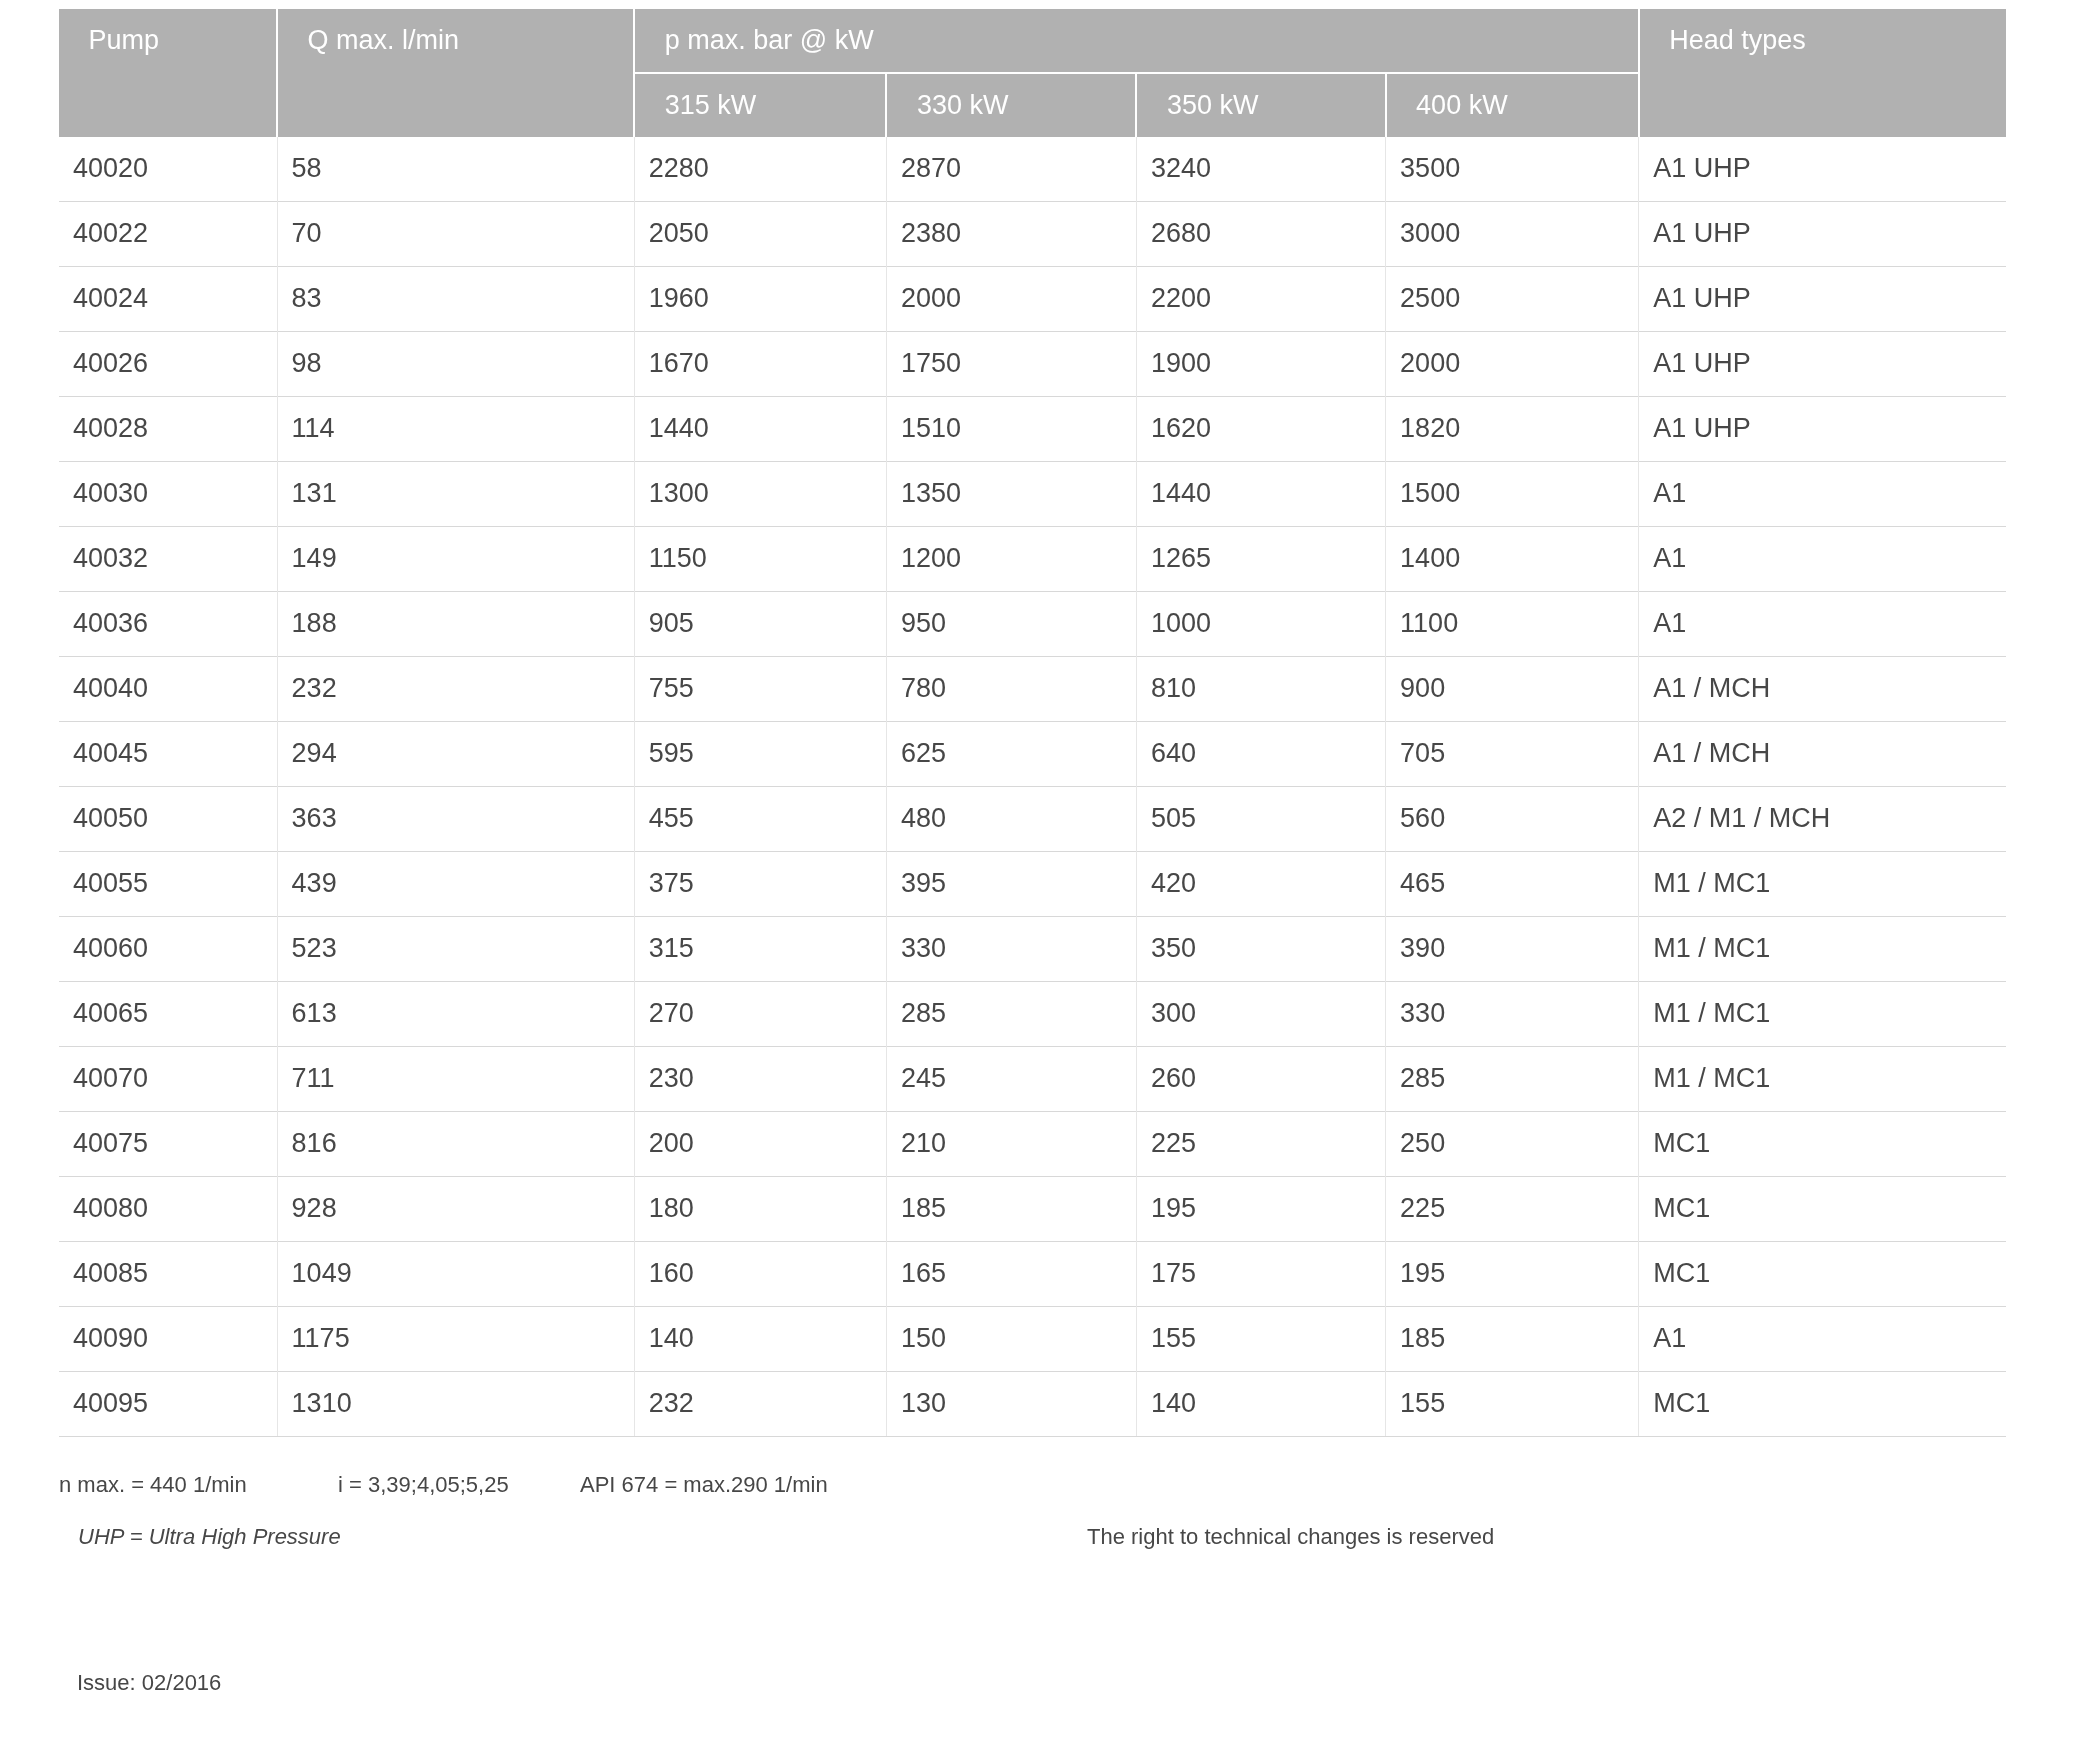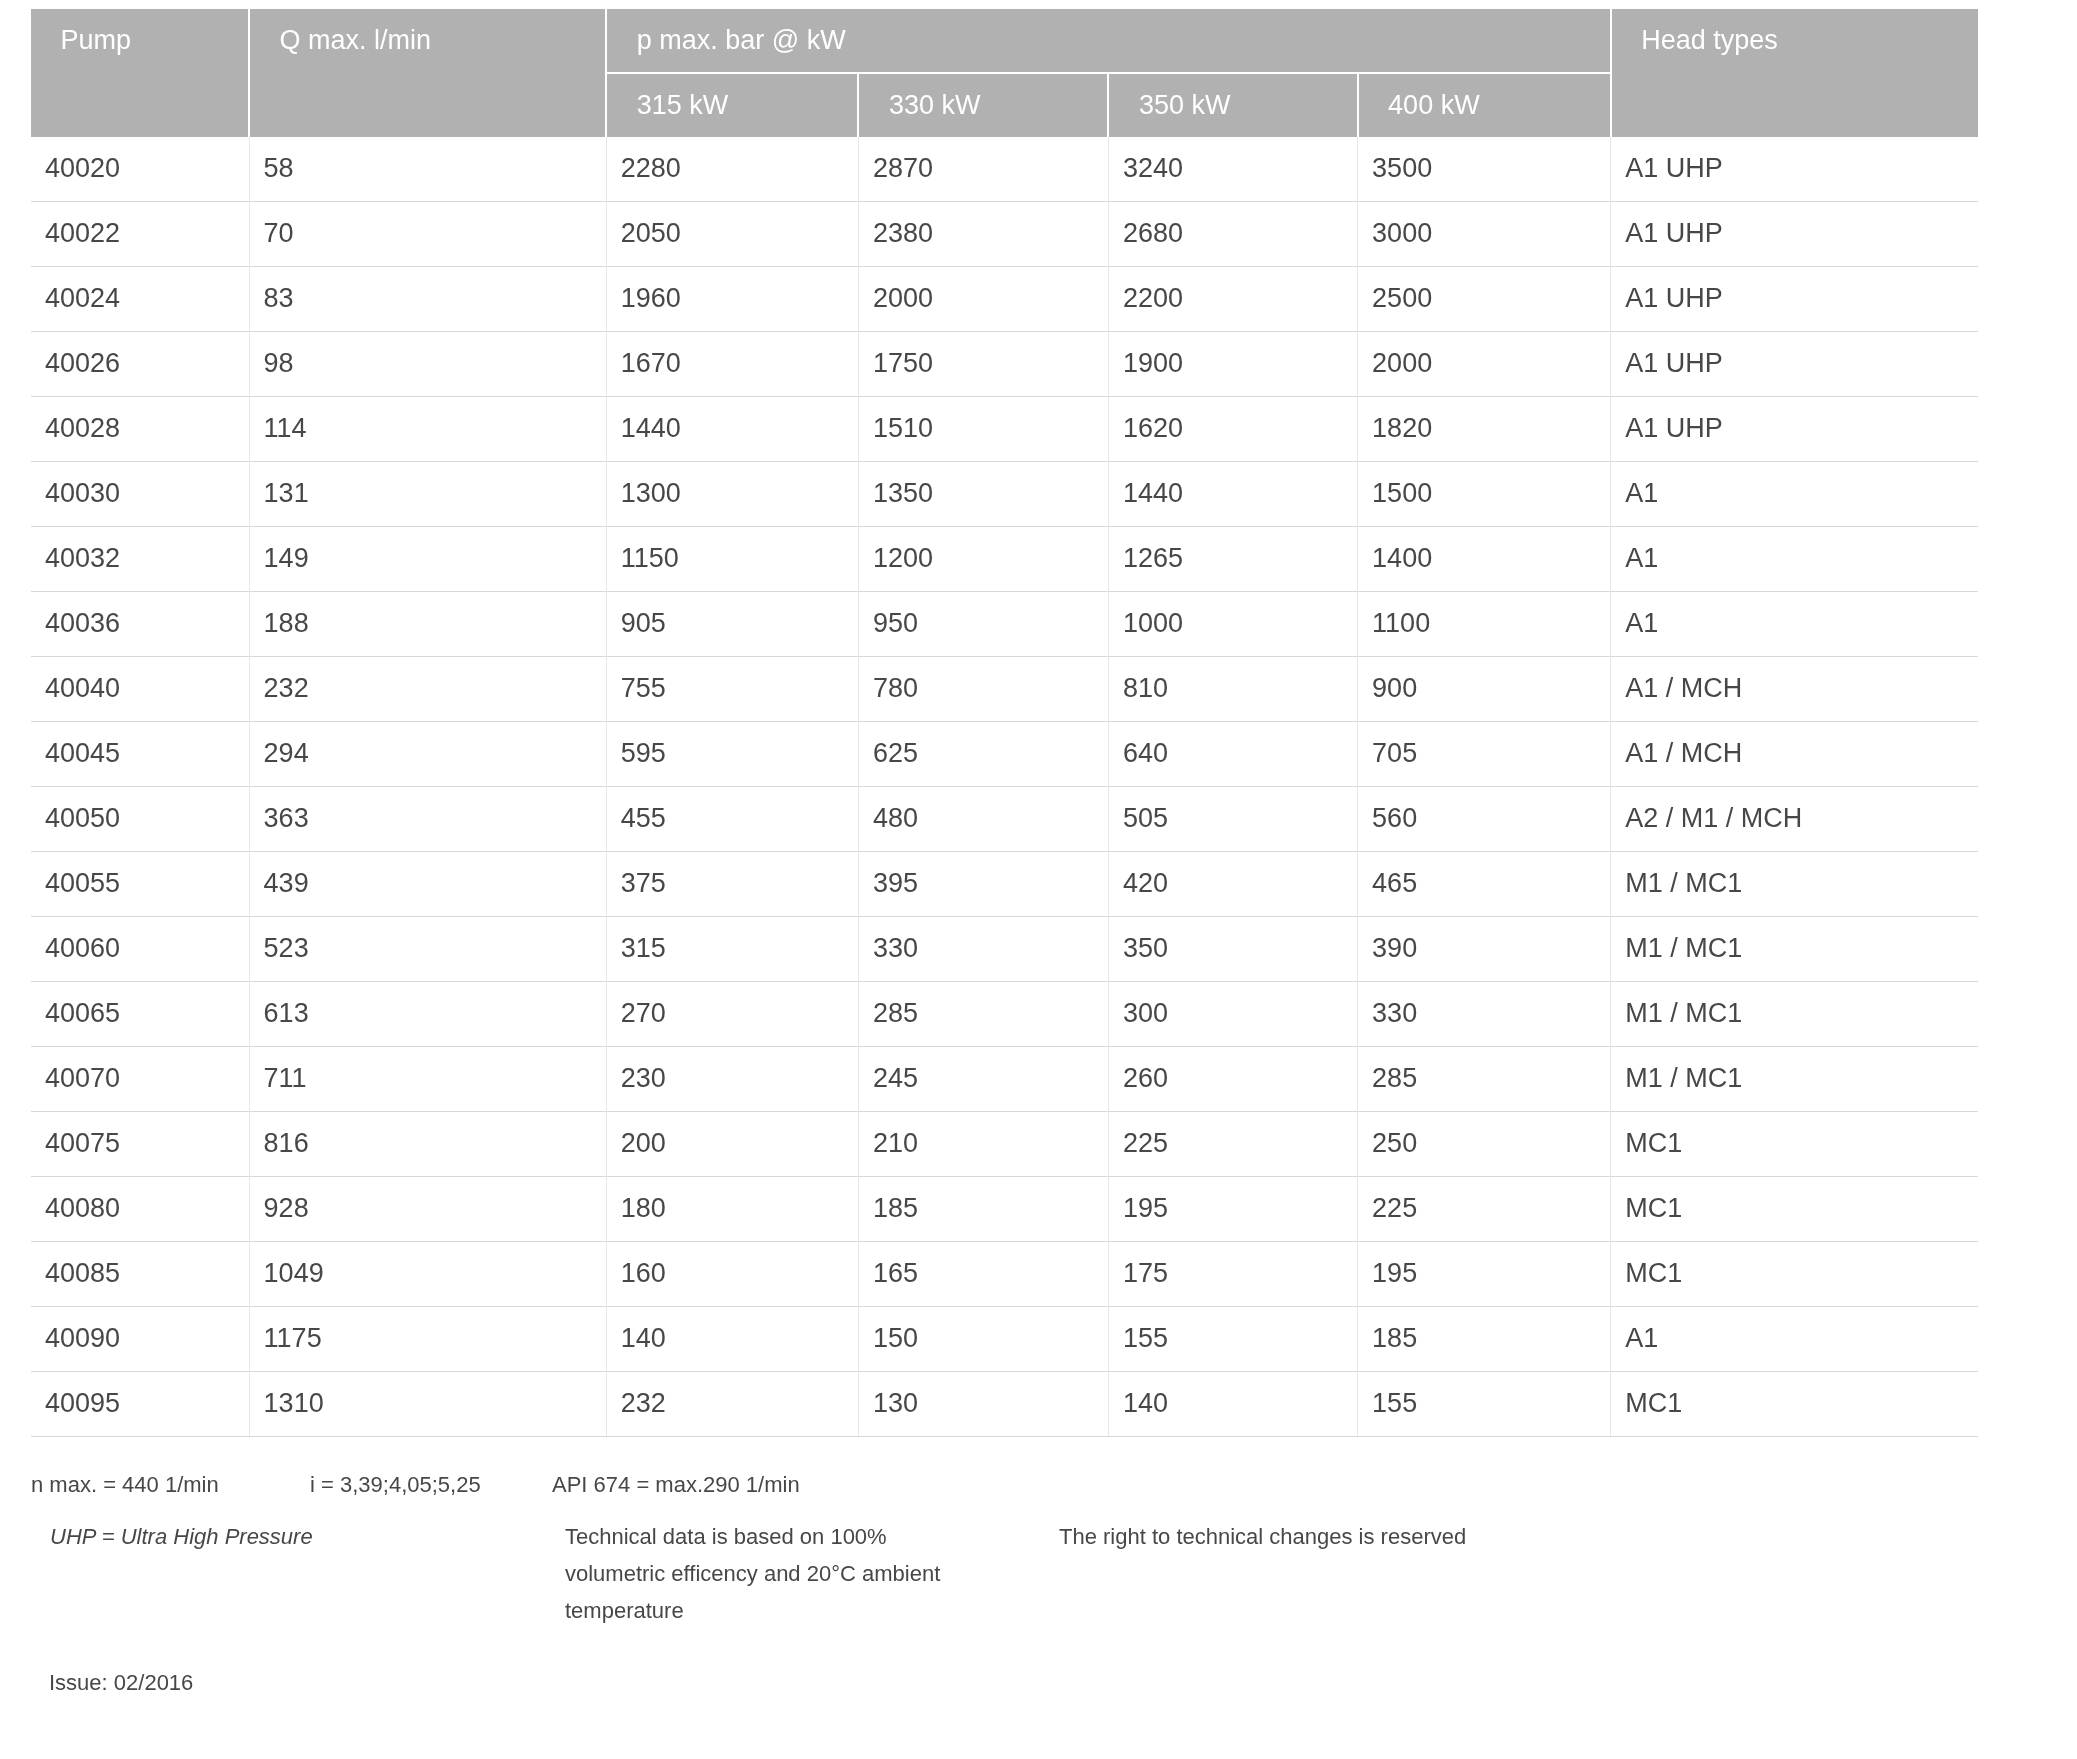--- a/index.html
+++ b/index.html
@@ -16,20 +16,21 @@
   }
   .page {
     position: relative;
     width: 1978px;
     height: 1760px;
     background: #ffffff;
     font-family: "Liberation Sans", "DejaVu Sans", sans-serif;
     font-weight: 300;
     color: var(--body-text, #474747);
     overflow: hidden;
+    margin-left: 28px;
   }
   table.spec-table {
     position: absolute;
     top: 8.7px;
     left: 31px;
     width: 2020px;
     border-collapse: collapse;
     table-layout: fixed;
     font-size: 27px;
   }
@@ -297,25 +298,20 @@
     </tr>
       </tbody>
   </table>
 
   <div class="fn" style="left:31px;  top:1469px;">n max. = 440 1/min</div>
   <div class="fn" style="left:310px; top:1469px;">i = 3,39;4,05;5,25</div>
   <div class="fn" style="left:552px; top:1469px;">API 674 = max.290 1/min</div>
 
   <div class="fn" style="left:50px; top:1521px;font-style:italic;">UHP = Ultra High Pressure</div>
 
-  <div class="fn fn-multiline" style="left:565px; top:1518px;">
-    <div>Technical data is based on 100%</div>
-    <div>volumetric efficency and 20°C ambient</div>
-    <div>temperature</div>
-  </div>
 
   <div class="fn" style="left:1059px; top:1521px;">The right to technical changes is reserved</div>
 
 
   <div class="fn" style="left:49px; top:1667px;">Issue: 02/2016</div>
 
 </div>
 
 
 </body></html>

